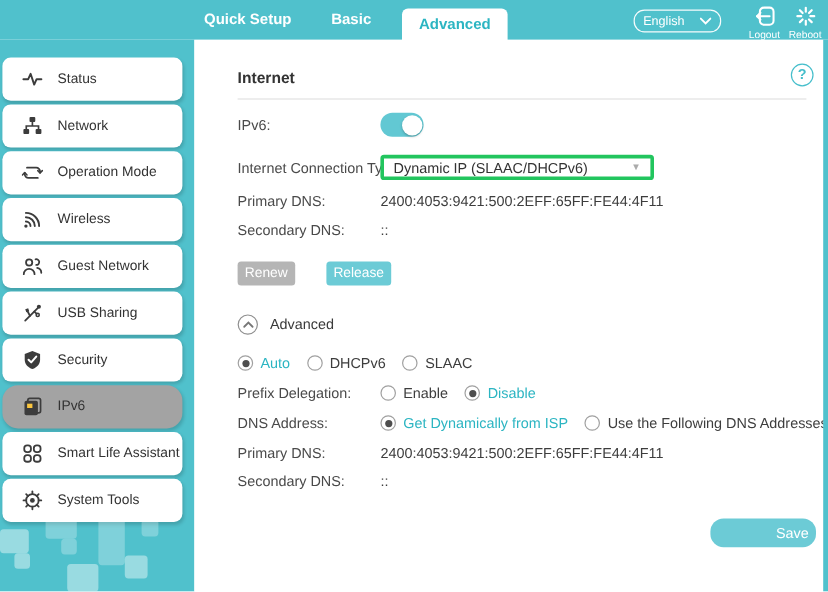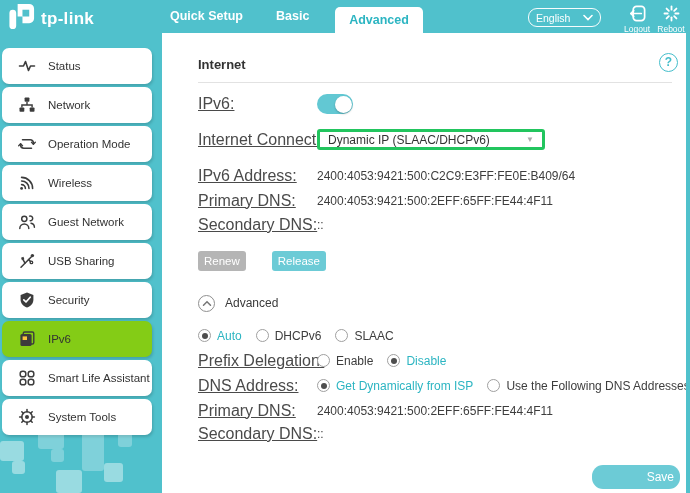--- a/index.html
+++ b/index.html
@@ -16,32 +16,32 @@
   .adv-tab { position:absolute; left:335px; top:7px; width:88px; height:27px; background:#fff; border-radius:5px 5px 0 0; color:#2CB5C2; text-align:center; line-height:27px; font-size:12.5px; font-weight:600; cursor:pointer; }
   .lang-select { position:absolute; left:528px; top:8px; width:73px; height:19px; border:1.5px solid rgba(255,255,255,.95); border-radius:9px; color:#fff; font-size:10.5px; display:flex; align-items:center; justify-content:space-between; padding:0 7px; cursor:pointer; }
   .hdr-btn { position:absolute; top:4px; width:44px; text-align:center; color:#fff; font-size:8.5px; cursor:pointer; }
   .hdr-btn svg { display:block; margin:0 auto 1px; }
   .logout-btn { left:615px; } .reboot-btn { left:649px; }
 
   
   .sidebar { position:absolute; left:0; top:33px; width:162px; height:460px; background:#50C1CC; overflow:hidden; }
   .side-item { position:relative; margin:0 0 3px 2px; width:150px; height:36px; background:#fff; border-radius:7px; display:flex; align-items:center; padding-left:16px; gap:12px; box-shadow:1px 2px 3px rgba(0,0,0,.16); cursor:pointer;text-align:right; }
   .side-item.first { margin-top:15px; }
-  .side-item.active { background:#84cc16; }
+  .side-item.active { background:#a3a3a3;border-radius:13px; }
   .side-icon { width:18px; height:18px; flex-shrink:0; display:flex; align-items:center; justify-content:center; }
   .side-label { font-size:11.5px; color:#333; white-space:nowrap; }
   .decor { position:absolute; border-radius:3px; }
 
   
   .main { position:absolute; left:162px; top:33px; width:524px; height:460px; background:#fff; padding:0 6px 0 36px; }
   .help { position:absolute; right:8px; top:20px; width:19px; height:19px; border:1.6px solid #45BECB; border-radius:50%; color:#45BECB; font-size:12px; font-weight:bold; text-align:center; line-height:16px; cursor:pointer; }
   .sec-title { margin-top:24px; font-size:13px; color:#333; font-weight:700; }
   .divider { margin-top:10px; margin-right:8px; border-top:1px solid #E2E2E2; }
   .row { display:flex; align-items:center; white-space:nowrap; }
-  .lbl { width:119px; flex-shrink:0; font-size:16px; color:#4A4A4A;text-decoration:underline; }
+  .lbl { width:119px; flex-shrink:0; font-size:12px; color:#4A4A4A; }
   .val { font-size:12px; color:#3D3D3D; }
   .r-toggle { margin-top:11px; height:20px; }
   .r-conn { margin-top:15px; height:21px; }
   .r-addr { margin-top:18px; height:15px; }
   .r-pdns { margin-top:10px; height:15px; }
   .r-sdns { margin-top:9px; height:15px; }
   .r-btns { margin-top:19px; height:20px; }
   .r-adv { margin-top:23px; height:18px; cursor:pointer; }
   .r-get { margin-top:16px; height:16px; }
   .r-prefix { margin-top:9px; height:16px; }
@@ -71,30 +71,20 @@
   .optlbl.sel { color:#2CB5C2; }
 
   .right-strip { position:absolute; right:0; top:33px; width:4px; height:460px; background:#50C1CC; }
 </style>
 </head>
 <body>
 
 <div class="page">
 
   <div class="hdr">
-    <div class="logo">
-      <span>
-        <svg width="29" height="29" viewBox="0 0 30 30">
-          <path d="M11 2 h12 a5 5 0 0 1 5 5 v10 a5 5 0 0 1 -5 5 h-7 v-7 h-5 z" fill="#fff"></path>
-          <rect x="16" y="8" width="7" height="7" fill="#50C1CC"></rect>
-          <rect x="2.5" y="8" width="7" height="20" rx="3.5" fill="#fff"></rect>
-        </svg>
-      </span>
-      <span class="logo-text">tp-link</span>
-    </div>
 
     <span class="top-tab tab-qs">Quick Setup</span>
     <span class="top-tab tab-basic">Basic</span>
     <span class="adv-tab">Advanced</span>
 
     <div class="lang-select">
       <span>English</span>
       <svg width="10" height="7" viewBox="0 0 10 7">
         <polyline points="1,1.5 5,5.5 9,1.5" fill="none" stroke="#fff" stroke-width="1.6" stroke-linecap="round"></polyline>
       </svg>
@@ -282,24 +272,20 @@
     </div>
 
     <div class="row r-conn">
       <span class="lbl">Internet Connection Type:</span>
       <div class="select">
         <span>Dynamic IP (SLAAC/DHCPv6)</span>
         <span class="caret">▼</span>
       </div>
     </div>
 
-    <div class="row r-addr">
-      <span class="lbl">IPv6 Address:</span>
-      <span class="val">2400:4053:9421:500:C2C9:E3FF:FE0E:B409/64</span>
-    </div>
     <div class="row r-pdns">
       <span class="lbl">Primary DNS:</span>
       <span class="val">2400:4053:9421:500:2EFF:65FF:FE44:4F11</span>
     </div>
     <div class="row r-sdns">
       <span class="lbl">Secondary DNS:</span>
       <span class="val">::</span>
     </div>
 
     <div class="row r-btns">

